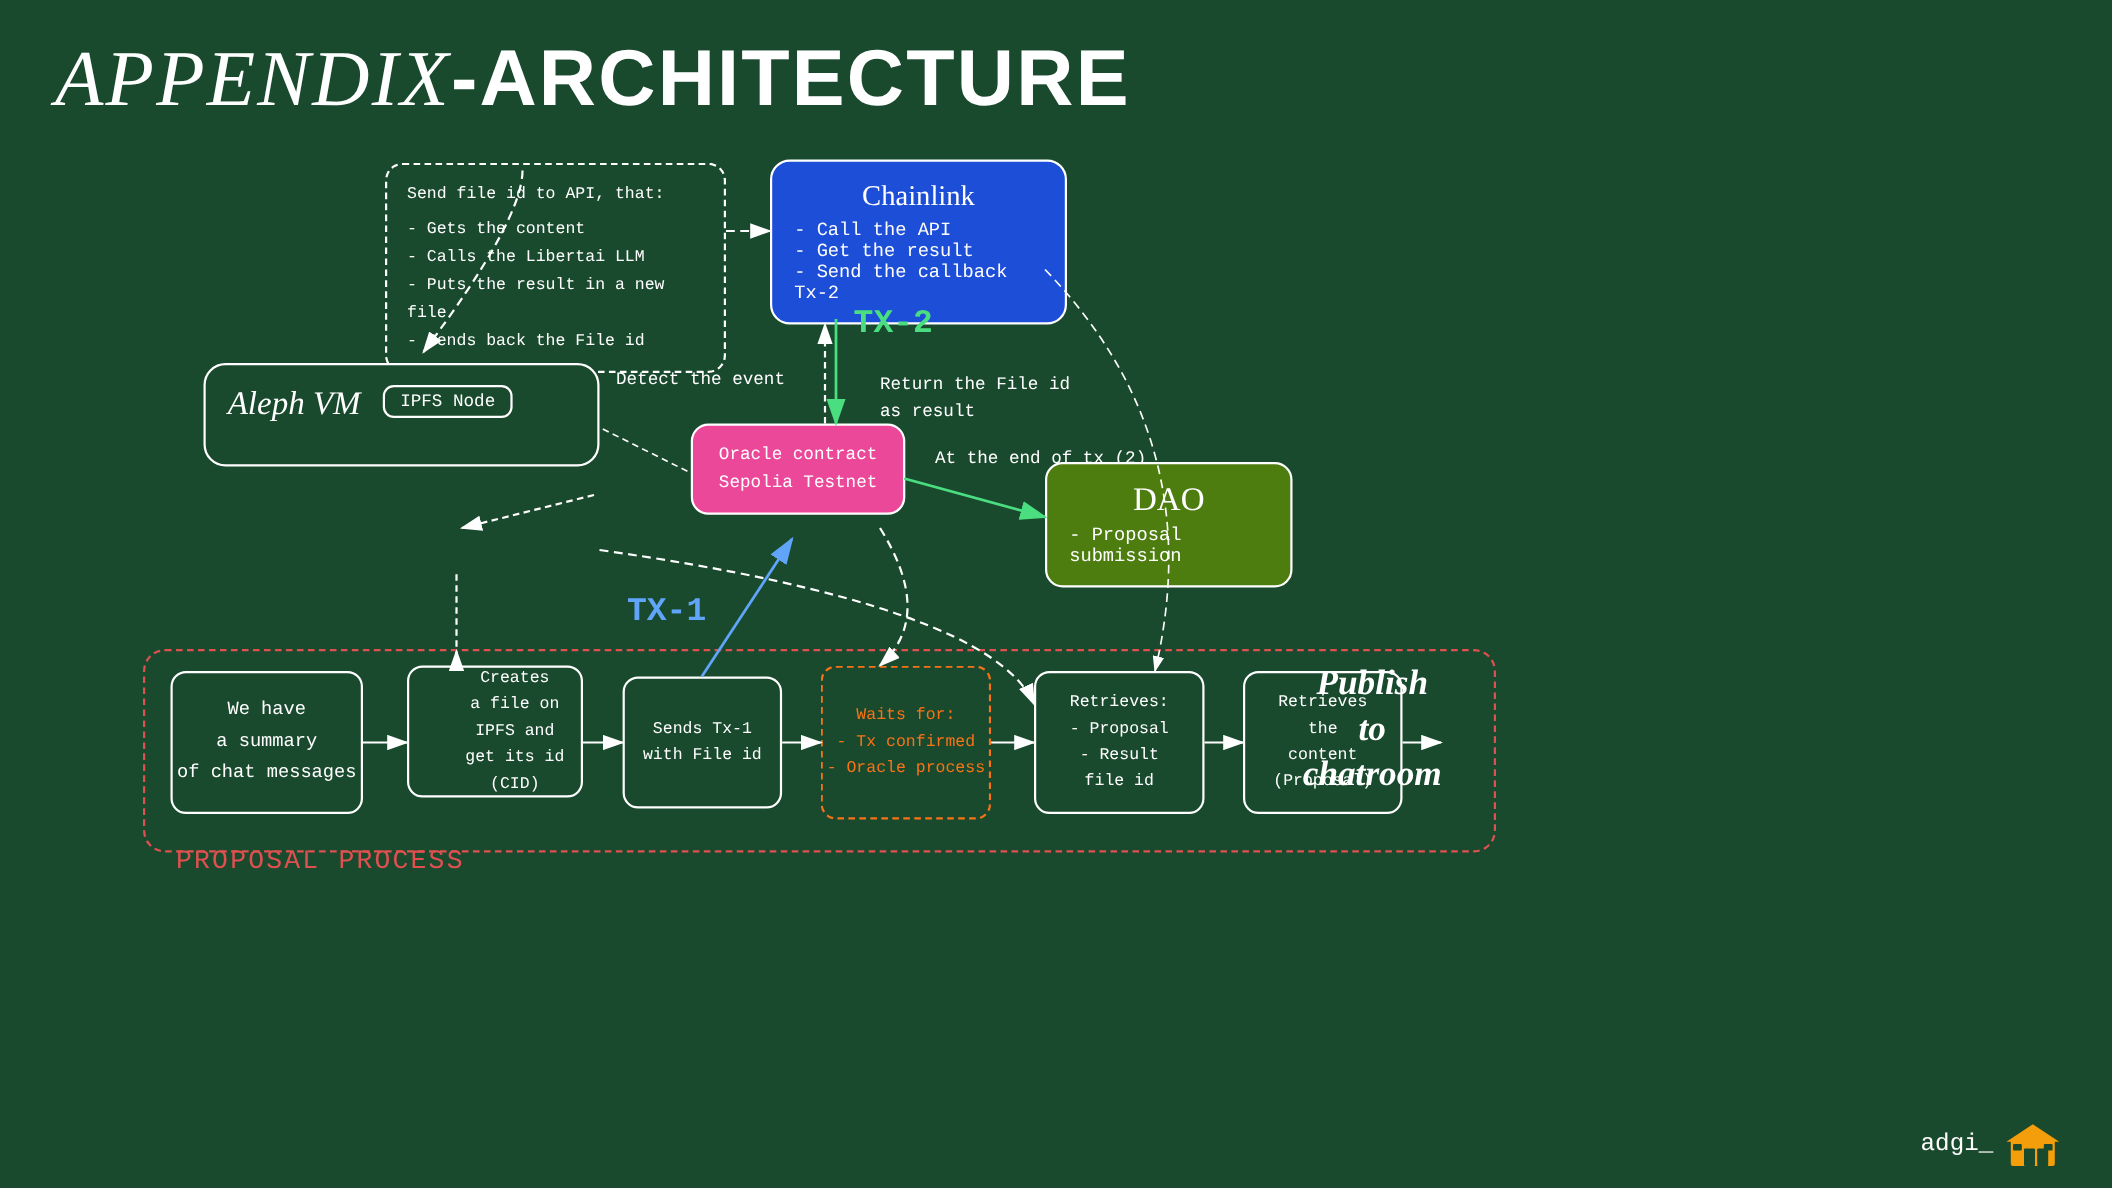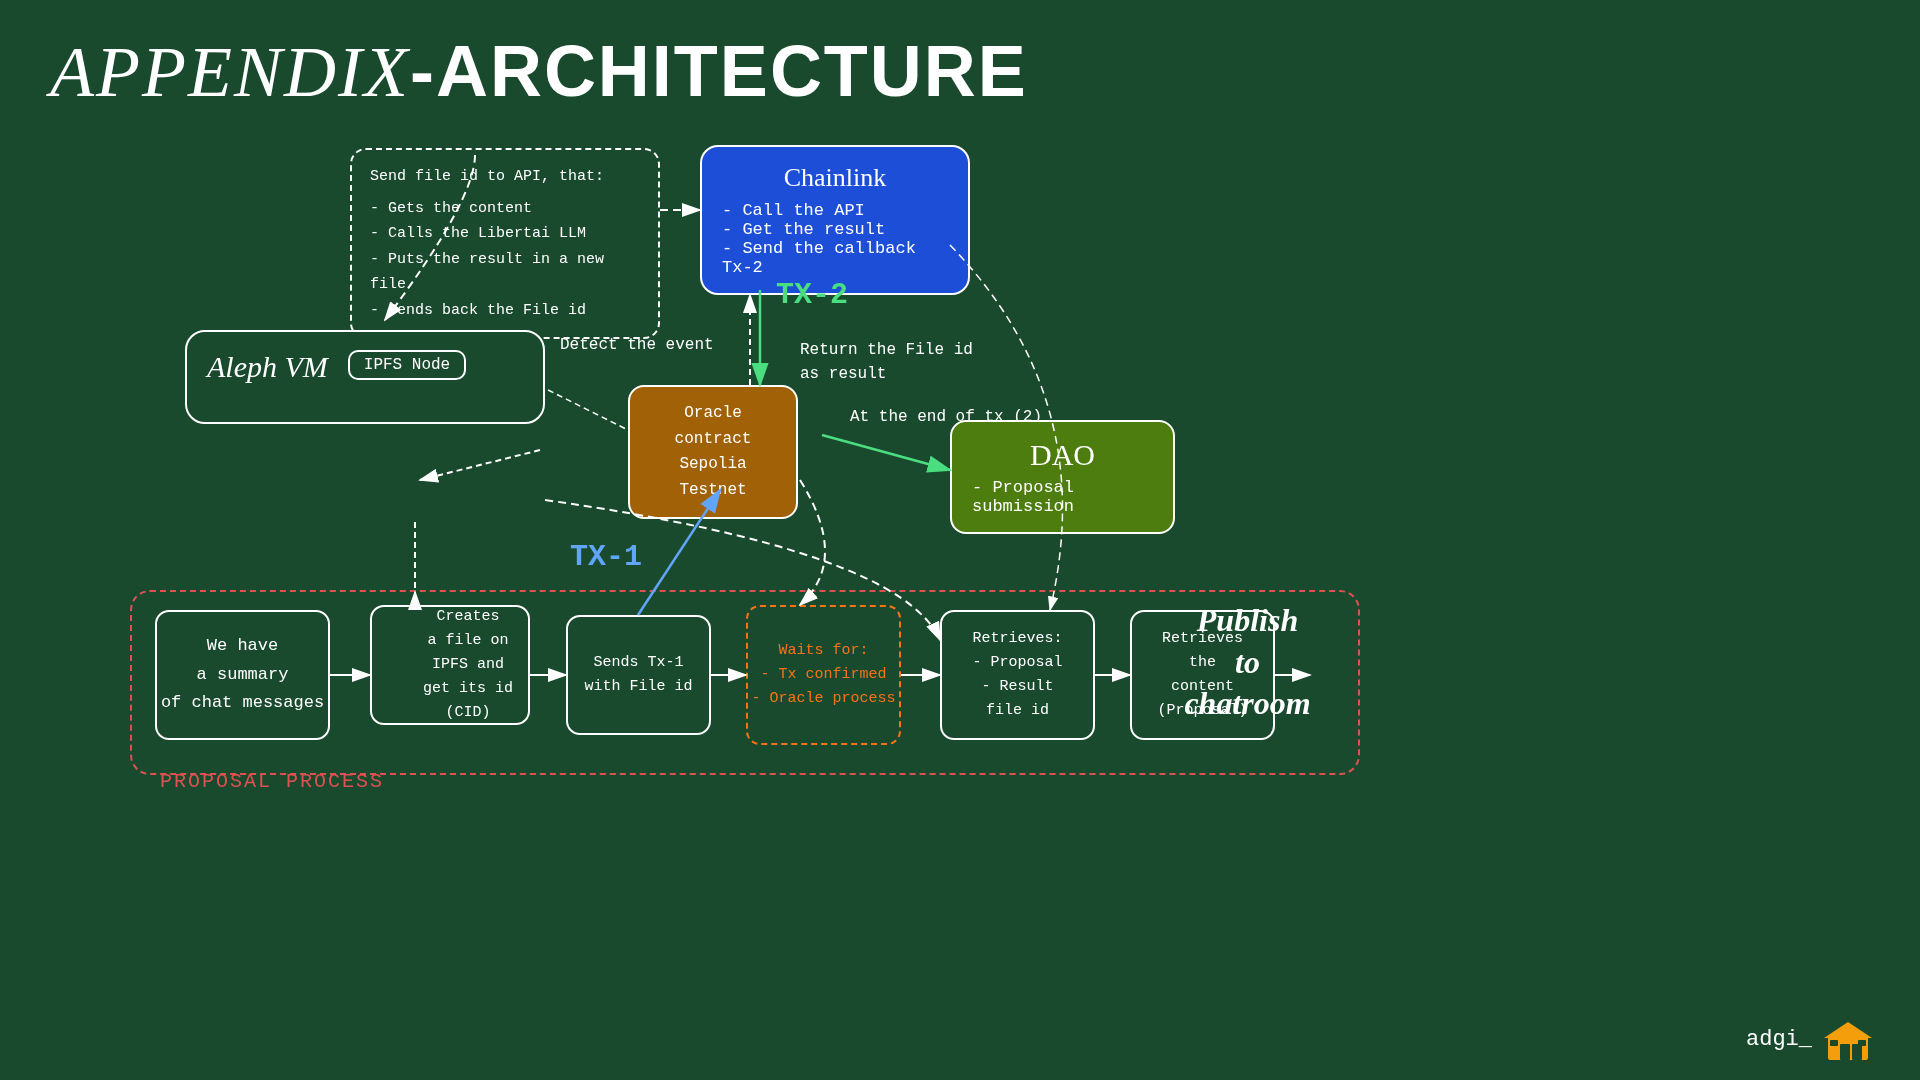--- a/index.html
+++ b/index.html
@@ -100,22 +100,22 @@
       font-family: 'Courier New', monospace;
       font-size: 15px;
       line-height: 1.7;
     }
 
     
     .oracle-box {
       position: absolute;
       top: 385px;
       left: 628px;
-      width: 170px;
-      background: #a16207;
+      width: 195px;
+      background: #ec4899;
       border: 2px solid white;
       border-radius: 16px;
       padding: 14px 16px;
       color: white;
       font-family: 'Courier New', monospace;
       font-size: 16px;
       text-align: center;
       line-height: 1.6;
     }
 
@@ -200,21 +200,21 @@
       height: 185px;
       border: 2px dashed #e05050;
       border-radius: 20px;
       padding: 10px;
     }
     .proposal-label {
       position: absolute;
       top: 770px;
       left: 160px;
       color: #e05050;
-      font-size: 20px;
+      font-size: 24px;
       font-family: 'Courier New', monospace;
       letter-spacing: 2px;
     }
 
     
     .proc-box {
       position: absolute;
       background: #1a4a2e;
       border: 2px solid white;
       border-radius: 14px;

